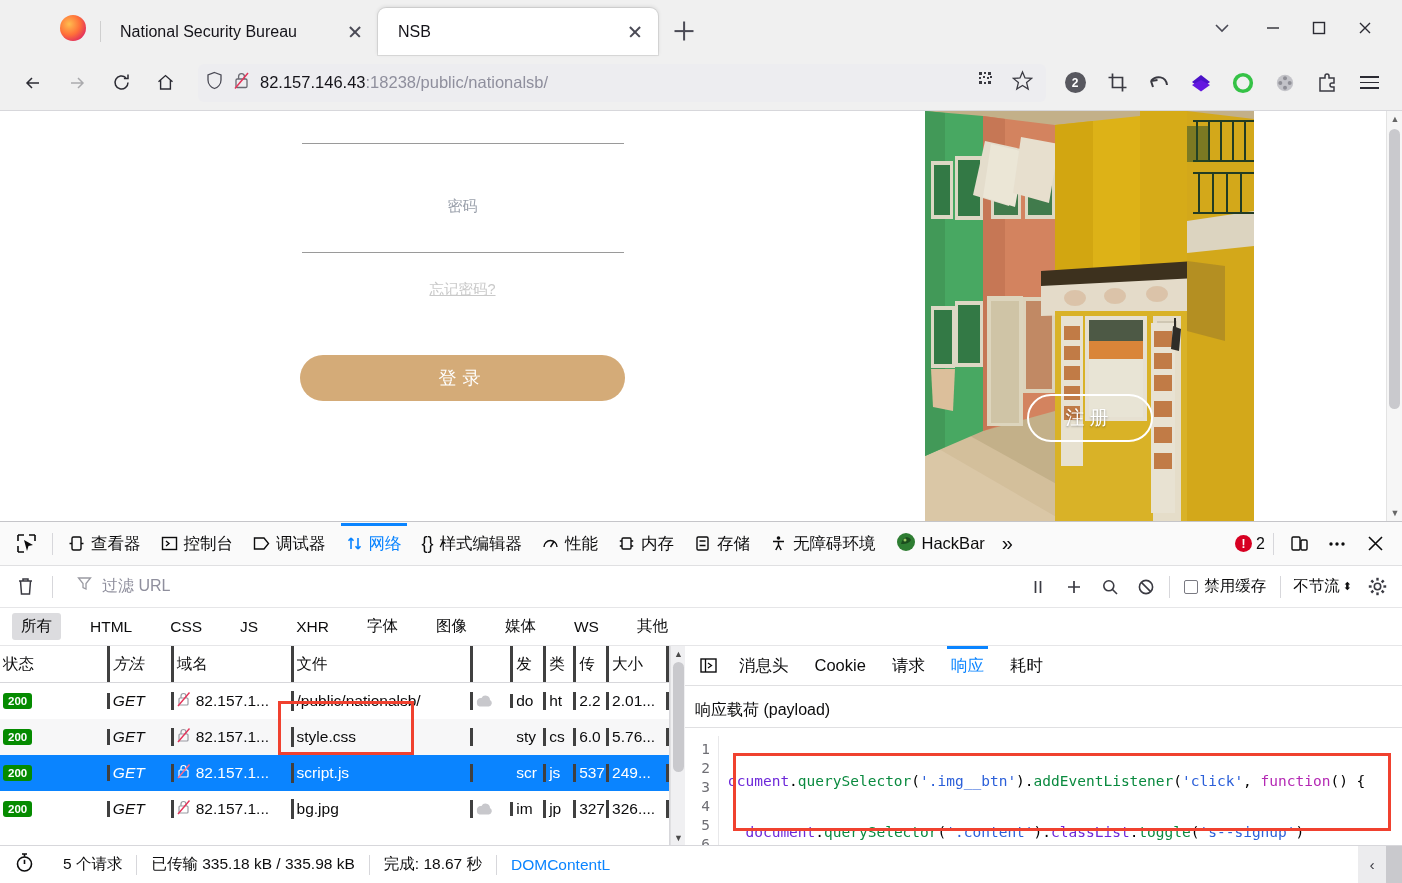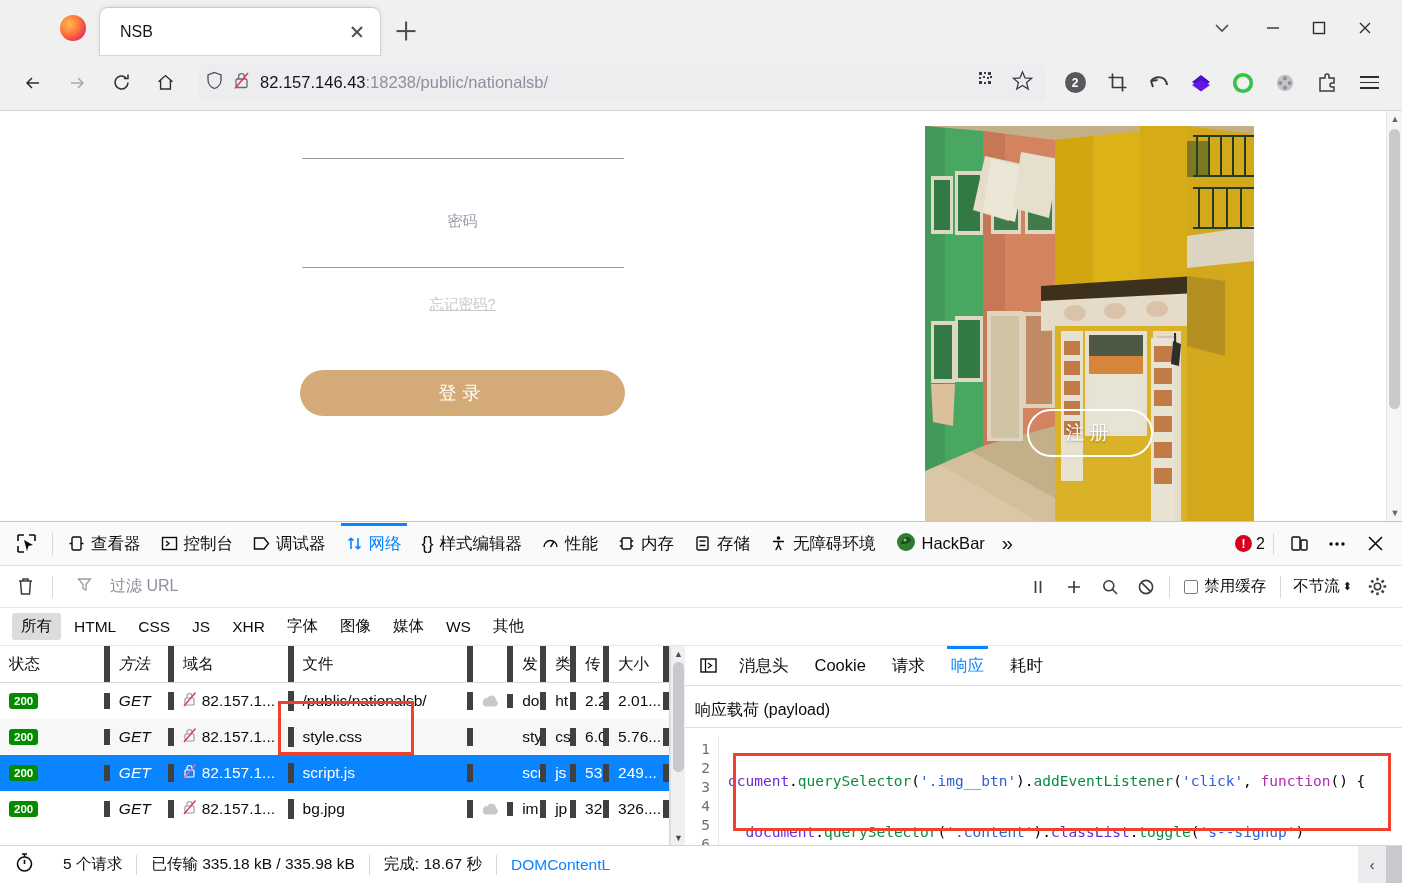--- a/index.html
+++ b/index.html
@@ -74,21 +74,21 @@
   .ext { width:34px; height:34px; display:flex; align-items:center; justify-content:center; cursor:pointer;}
   .badge-num {
     width:21px; height:21px; border-radius:50%; background:#58585f; color:#fff;
     font-size:12px; font-weight:bold; display:flex; align-items:center; justify-content:center;
   }
   .hamburger { width:34px; height:34px; display:flex; flex-direction:column; justify-content:center; align-items:center; gap:4px; cursor:pointer;}
   .hamburger i { width:19px; height:1.8px; background:#2b2b33; display:block;}
 
   
   .page { height:411px; background:#fff; display:flex; position:relative; border-top:1px solid #d7d7db;}
-  .page-inner { flex:1; display:flex; position:relative; overflow:hidden;margin-top:15px;}
+  .page-inner { flex:1; display:flex; position:relative; overflow:hidden;}
   .form-col {
     width:925px; display:flex; flex-direction:column; align-items:center; padding-top:4px;
   }
   .field-line { width:322px; height:1px; background:#9a9a9a; margin-top:28px;}
   .field-label { font-size:15px; color:#9aa0ab; margin-top:53px; }
   .forgot {
     font-size:14.5px; color:#c9c9c9; margin-top:27px; text-decoration:underline; cursor:pointer;
   }
   .login-btn {
     width:325px; height:46px; border-radius:24px; background:#d4ab78; color:#fff;
@@ -125,38 +125,38 @@
     content:""; position:absolute; left:4px; right:4px; top:0; height:3px; background:#0a84ff;
   }
   .dt-right { margin-left:auto; display:flex; align-items:center; gap:4px; padding-right:4px;}
   .err-badge { display:flex; align-items:center; gap:4px; font-size:16px; color:#0c0c0d; cursor:pointer;}
   .err-dot { width:17px; height:17px; border-radius:50%; background:#d70022; color:#fff; font-size:12px; font-weight:bold; display:flex; align-items:center; justify-content:center;}
   .dt-ic { width:34px; height:34px; display:flex; align-items:center; justify-content:center; cursor:pointer;}
   .chev2 { font-size:20px; color:#0c0c0d; padding:0 6px; cursor:pointer;}
 
   
   .net-tb { height:42px; background:#fff; border-bottom:1px solid #e6e6e8; display:flex; align-items:center; padding:0 8px; gap:6px;}
-  .filter-box { flex:1; display:flex; align-items:center; gap:18px; padding-left:14px;}
+  .filter-box { flex:1; display:flex; gap:10px; padding-left:14px;}
   .filter-ph { font-size:16px; color:#8f8f9d;}
   .nt-right { display:flex; align-items:center; gap:2px;}
   .nt-ic { width:34px; height:32px; display:flex; align-items:center; justify-content:center; cursor:pointer; color:#3a3a42;}
   .chk-wrap { display:flex; align-items:center; gap:6px; font-size:15.5px; color:#0c0c0d; padding:0 8px; cursor:pointer;}
   .chk { width:14px; height:14px; border:1.6px solid #7a7a82; border-radius:2px; background:#fff;}
   .throttle { display:flex; align-items:center; gap:3px; font-size:15.5px; color:#0c0c0d; padding:0 6px; cursor:pointer;}
 
   
-  .type-row { height:38px; border-bottom:1px solid #e6e6e8; display:flex; align-items:center; padding-left:12px; gap:4px; background:#fff;}
+  .type-row { height:38px; border-bottom:1px solid #e6e6e8; display:flex; align-items:center; padding-left:12px; gap:20px; background:#fff;}
   .type-chip { font-size:15.5px; color:#0c0c0d; padding:3px 9px; border-radius:3px; cursor:pointer;}
   .type-chip.on { background:#dcdcdf; }
 
   
   .dt-body { flex:1; display:flex; min-height:0; }
   .net-list { width:670px; display:flex; flex-direction:column; border-right:1px solid #d7d7db; min-height:0;}
   .nl-head { display:flex; height:37px; background:#fff; border-bottom:1px solid #d7d7db; font-size:15.5px; color:#0c0c0d;}
-  .nl-head div, .nl-row div { display:flex; align-items:center; padding-left:9px; border-right:6px solid #404040; overflow:hidden; white-space:nowrap;}
+  .nl-head div, .nl-row div { display:flex; align-items:center; padding-left:3px; border-right:3px solid #404040; overflow:hidden; white-space:nowrap;}
   .c-status{ width:110px;} .c-method{ width:64px;font-style:italic;} .c-domain{ width:120px;}
   .c-file{ width:180px;} .c-ic{ width:40px;} .c-init{ width:33px;} .c-type{ width:30px;}
   .c-tr{ width:33px;} .c-size{ width:60px;}
   .nl-rows { flex:1; position:relative; min-height:0; }
   .nl-row { display:flex; height:36px; font-size:15.5px; color:#0c0c0d; align-items:center; }
   .nl-row.alt { background:#f7f7f8; }
   .nl-row.sel { background:#0a84ff; color:#fff; }
   .st-badge { background:#058b00; color:#fff; font-size:11.5px; font-weight:bold; border-radius:3px; padding:2px 5px; }
   .lock-ic { margin-right:5px; }
   .hl-box {
@@ -195,20 +195,24 @@
   .sb-pad { width:16px; height:38px; background:#c9c9cd; }
 </style>
 </head>
 <body>
 
 <div class="app">
 
   <div class="titlebar">
     <div class="ff-logo"></div>
 
+    <div class="tab inactive">
+      <span class="tab-title">National Security Bureau</span>
+      <span class="tab-close"></span>
+    </div>
 
     <div class="tab active">
       <span class="tab-title">NSB</span>
       <span class="tab-close"></span>
     </div>
 
     <div class="newtab"></div>
 
     <div class="win-ctrls">
       <div class="tablist-chevron">

